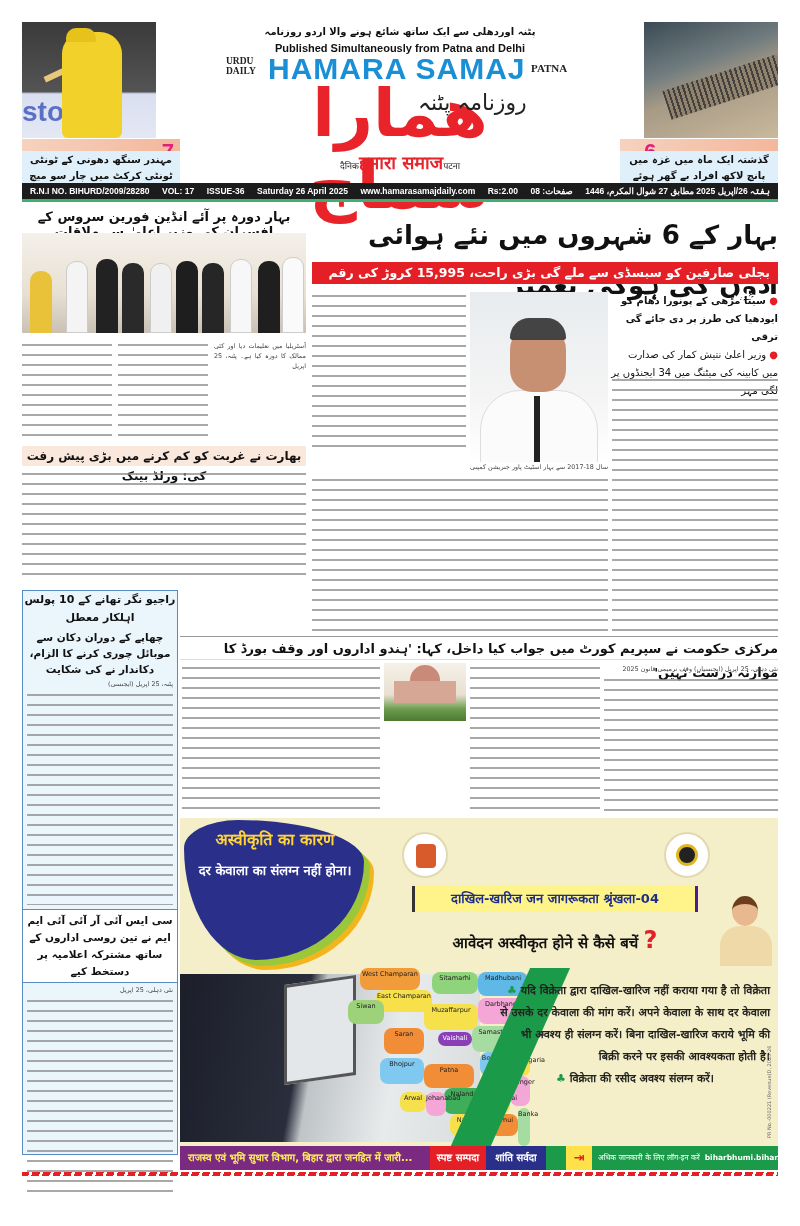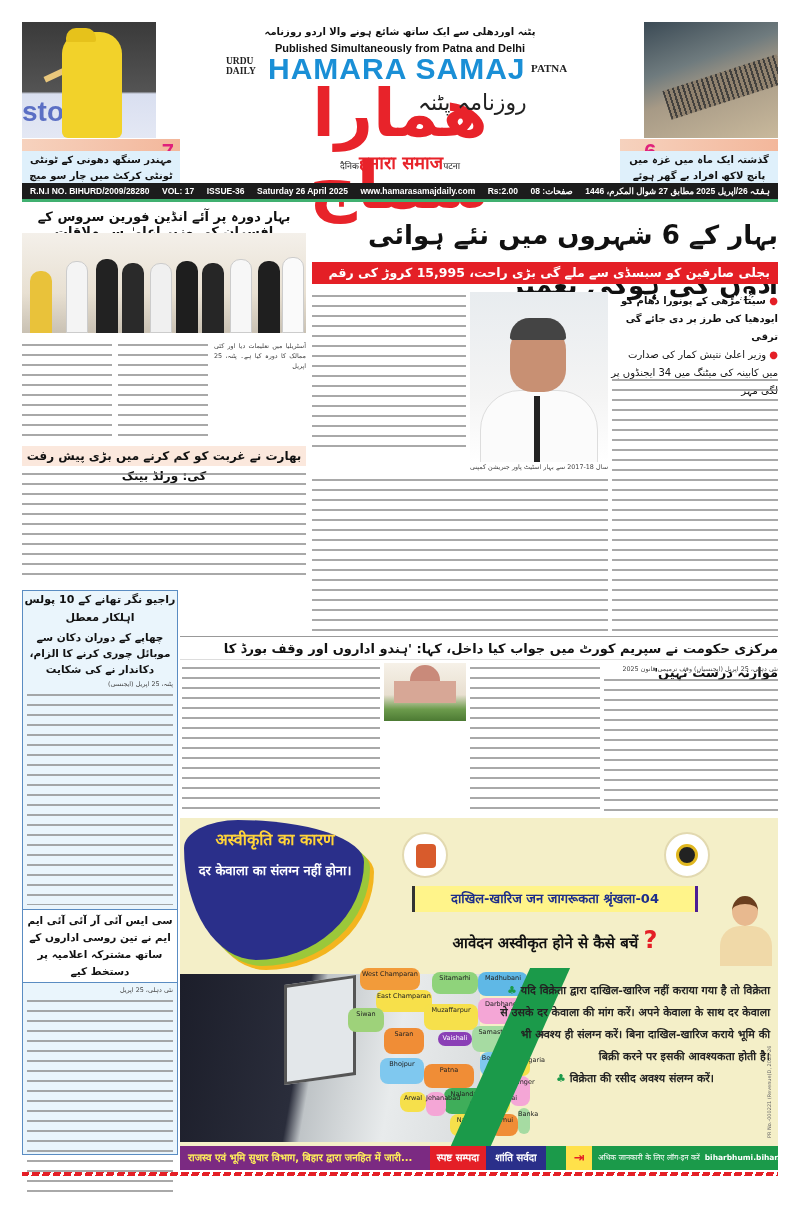--- a/index.html
+++ b/index.html
@@ -232,37 +232,37 @@
     </div>
 
   <div class="ad-photo">
       <div class="laptop"></div>
     </div>
   <div class="ad-map">
     <div class="district" style="left:20px;top:0;width:60px;height:22px;background:#f29b3a;">West Champaran</div>
     <div class="district" style="left:36px;top:22px;width:56px;height:22px;background:#f7e04a;">East Champaran</div>
     <div class="district" style="left:92px;top:4px;width:46px;height:22px;background:#8fd37b;">Sitamarhi</div>
     <div class="district" style="left:138px;top:4px;width:50px;height:24px;background:#5fb8e6;">Madhubani</div>
-    <div class="district" style="left:8px;top:40px;width:36px;height:24px;background:#9ed27a;">Siwan</div>
+    <div class="district" style="left:8px;top:32px;width:36px;height:24px;background:#9ed27a;">Siwan</div>
     <div class="district" style="left:44px;top:60px;width:40px;height:26px;background:#f08d36;">Saran</div>
     <div class="district" style="left:84px;top:36px;width:54px;height:26px;background:#f6e04b;">Muzaffarpur</div>
     <div class="district" style="left:138px;top:30px;width:50px;height:26px;background:#f4a6d6;">Darbhanga</div>
     <div class="district" style="left:98px;top:64px;width:34px;height:14px;background:#8a3fb6;color:#fff;">Vaishali</div>
     <div class="district" style="left:132px;top:58px;width:50px;height:26px;background:#a6dba2;">Samastipur</div>
     <div class="district" style="left:178px;top:60px;width:12px;height:24px;background:#f08d36;">Saharsa</div>
     <div class="district" style="left:140px;top:84px;width:36px;height:24px;background:#7fc8ef;">Begusarai</div>
     <div class="district" style="left:176px;top:86px;width:14px;height:22px;background:#f6e04b;">Khagaria</div>
     <div class="district" style="left:84px;top:96px;width:50px;height:24px;background:#f08d36;">Patna</div>
     <div class="district" style="left:104px;top:120px;width:40px;height:26px;background:#3fae5a;">Nalanda</div>
     <div class="district" style="left:170px;top:108px;width:20px;height:30px;background:#f4a6d6;">Munger</div>
     <div class="district" style="left:144px;top:124px;width:26px;height:22px;background:#f6e04b;">Lakhisarai</div>
     <div class="district" style="left:130px;top:130px;width:20px;height:18px;background:#f4a6d6;">Sheikhpura</div>
     <div class="district" style="left:110px;top:146px;width:40px;height:22px;background:#f6e04b;">Nawada</div>
     <div class="district" style="left:150px;top:146px;width:28px;height:22px;background:#f08d36;">Jamui</div>
-    <div class="district" style="left:178px;top:140px;width:12px;height:26px;background:#a6dba2;">Banka</div>
+    <div class="district" style="left:178px;top:140px;width:12px;height:38px;background:#a6dba2;">Banka</div>
     <div class="district" style="left:40px;top:90px;width:44px;height:26px;background:#7fc8ef;">Bhojpur</div>
     <div class="district" style="left:60px;top:124px;width:26px;height:20px;background:#f6e04b;">Arwal</div>
     <div class="district" style="left:86px;top:124px;width:20px;height:24px;background:#f4a6d6;">Jehanabad</div>
   </div>
   <div class="ad-green"></div>
   <div class="ad-text">
     <div><span class="club">♣</span> <span>यदि विक्रेता द्वारा दाखिल-खारिज नहीं कराया गया है तो विक्रेता से उसके दर केवाला की मांग करें। अपने केवाला के साथ दर केवाला भी अवश्य ही संलग्न करें। बिना दाखिल-खारिज कराये भूमि की बिक्री करने पर इसकी आवश्यकता होती है।</span></div>
     <div style="text-align:center;"><span class="club">♣</span> <span>विक्रेता की रसीद अवश्य संलग्न करें।</span></div>
   </div>
   <div class="ad-code">PR No.-000221 (Revenue)D, 2025-26</div>

